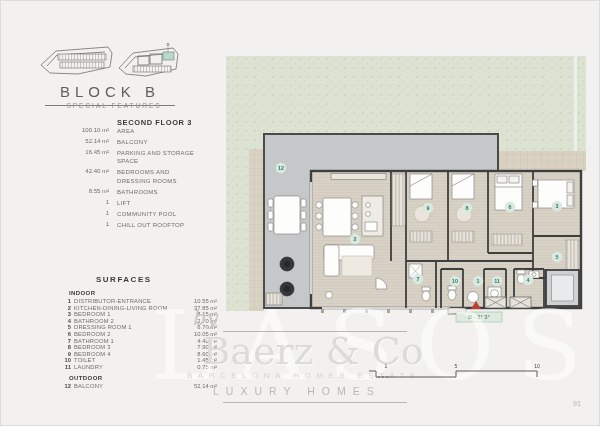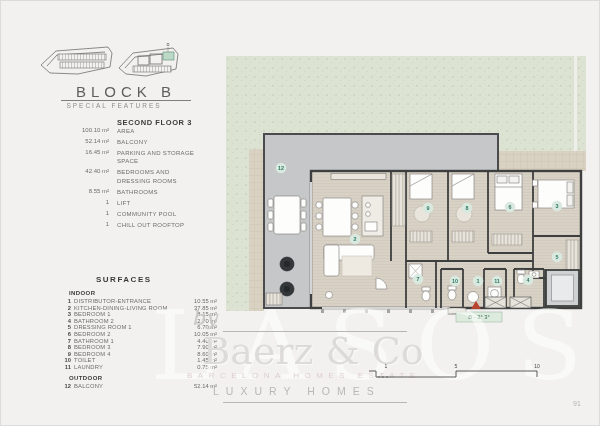--- a/index.html
+++ b/index.html
@@ -1,22 +1,22 @@
 <!DOCTYPE html>
 <html><head>
 <meta charset="utf-8">
 <style>
   html,body{margin:0;padding:0;background:#e8e7e5;}
   .page{position:relative;width:600px;height:426px;background:#f2f1ef;overflow:hidden;
         font-family:"Liberation Sans",sans-serif;border:1px solid #dcdbd9;box-sizing:border-box;}
 
   
   .siteplans{position:absolute;left:36px;top:42px;width:152px;height:52px;}
-  .blockhead{position:absolute;left:60px;top:82px;width:130px;text-align:center;
-             border-bottom:1px solid #7e7e7c;}
+  .blockhead{position:absolute;left:44px;top:82px;width:130px;text-align:center;
+             border-bottom:1px solid #7e7e7c;padding-bottom:5px;}
   .blockhead .t{font-size:15px;letter-spacing:5px;color:#5f5f5e;font-weight:400;}
   .blocksub{position:absolute;left:48px;top:101px;width:130px;text-align:center;
             font-size:6.5px;letter-spacing:2px;color:#8d8d8b;}
 
   .features{position:absolute;left:40px;top:117px;width:175px;}
   .features .ftitle{font-size:7.5px;font-weight:bold;color:#3b3b3a;letter-spacing:.6px;
                     margin-left:76px;margin-bottom:0;}
   .f-row{display:flex;align-items:flex-start;margin-bottom:2.2px;}
   .f-val{width:68px;text-align:right;font-size:6px;color:#6e6e6c;flex:none;}
   .f-label{margin-left:8px;font-size:6px;color:#6e6e6c;letter-spacing:.3px;white-space:pre-line;line-height:1.45;}

